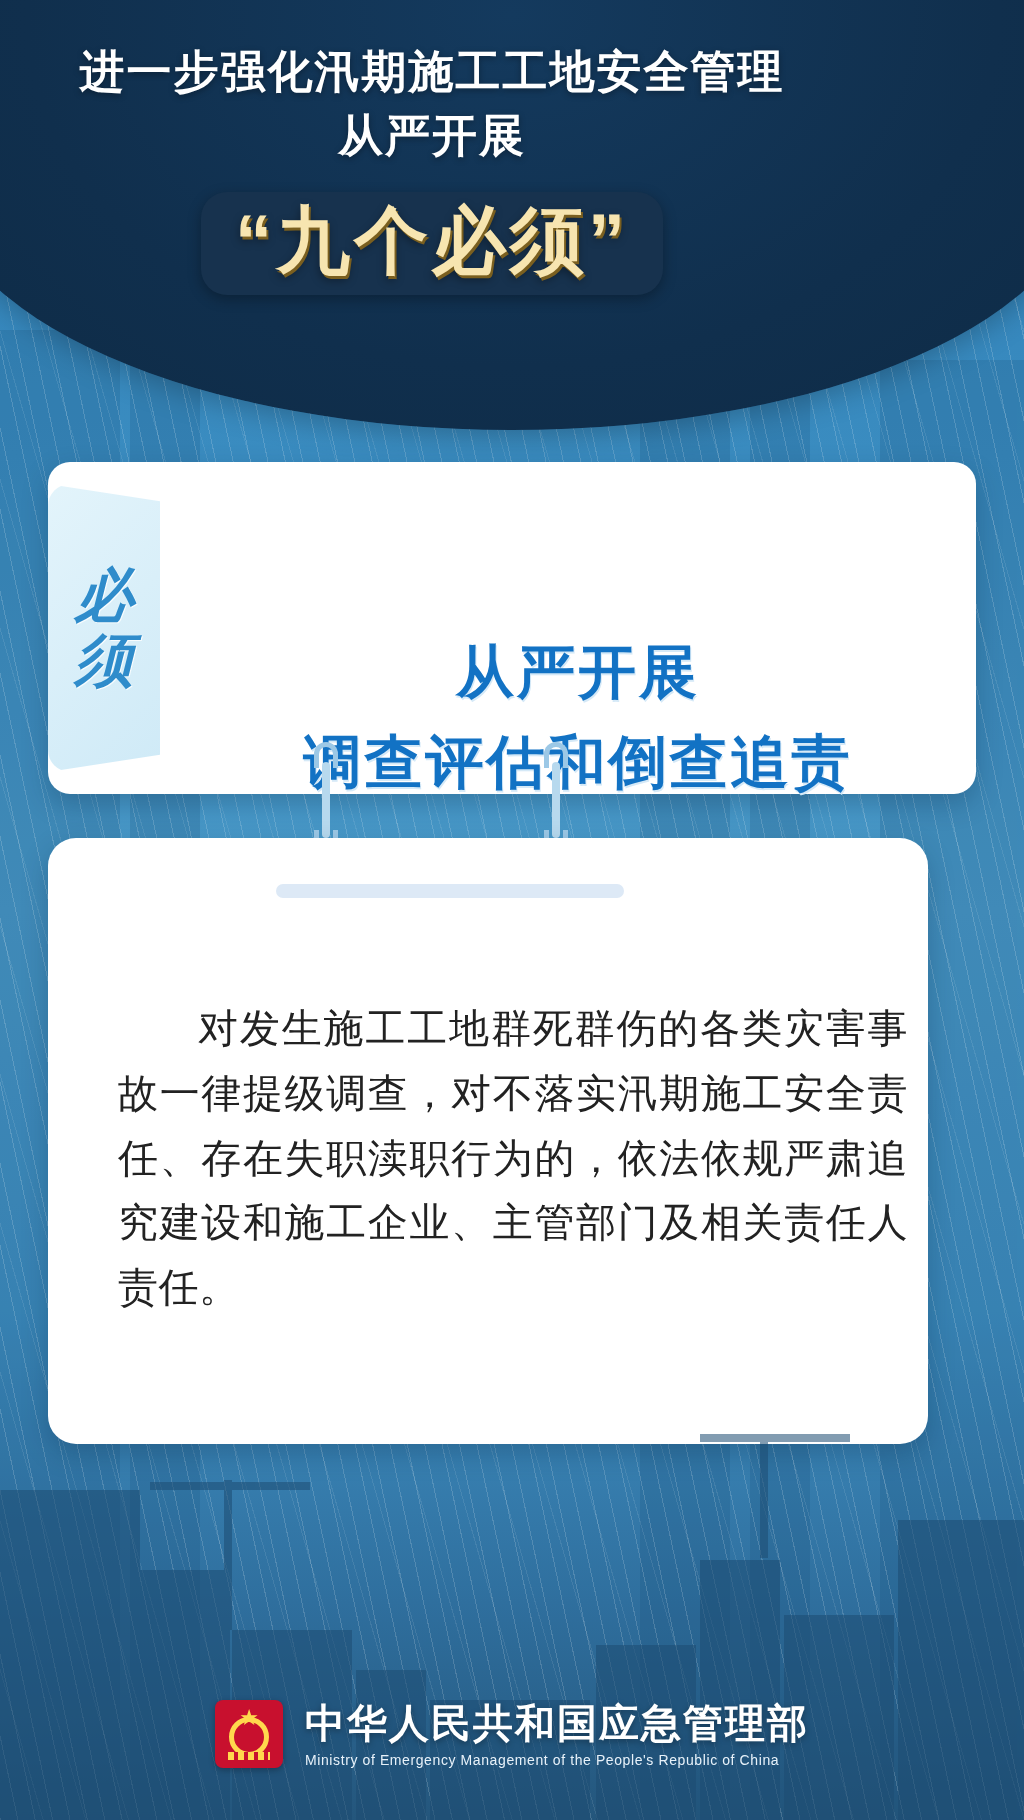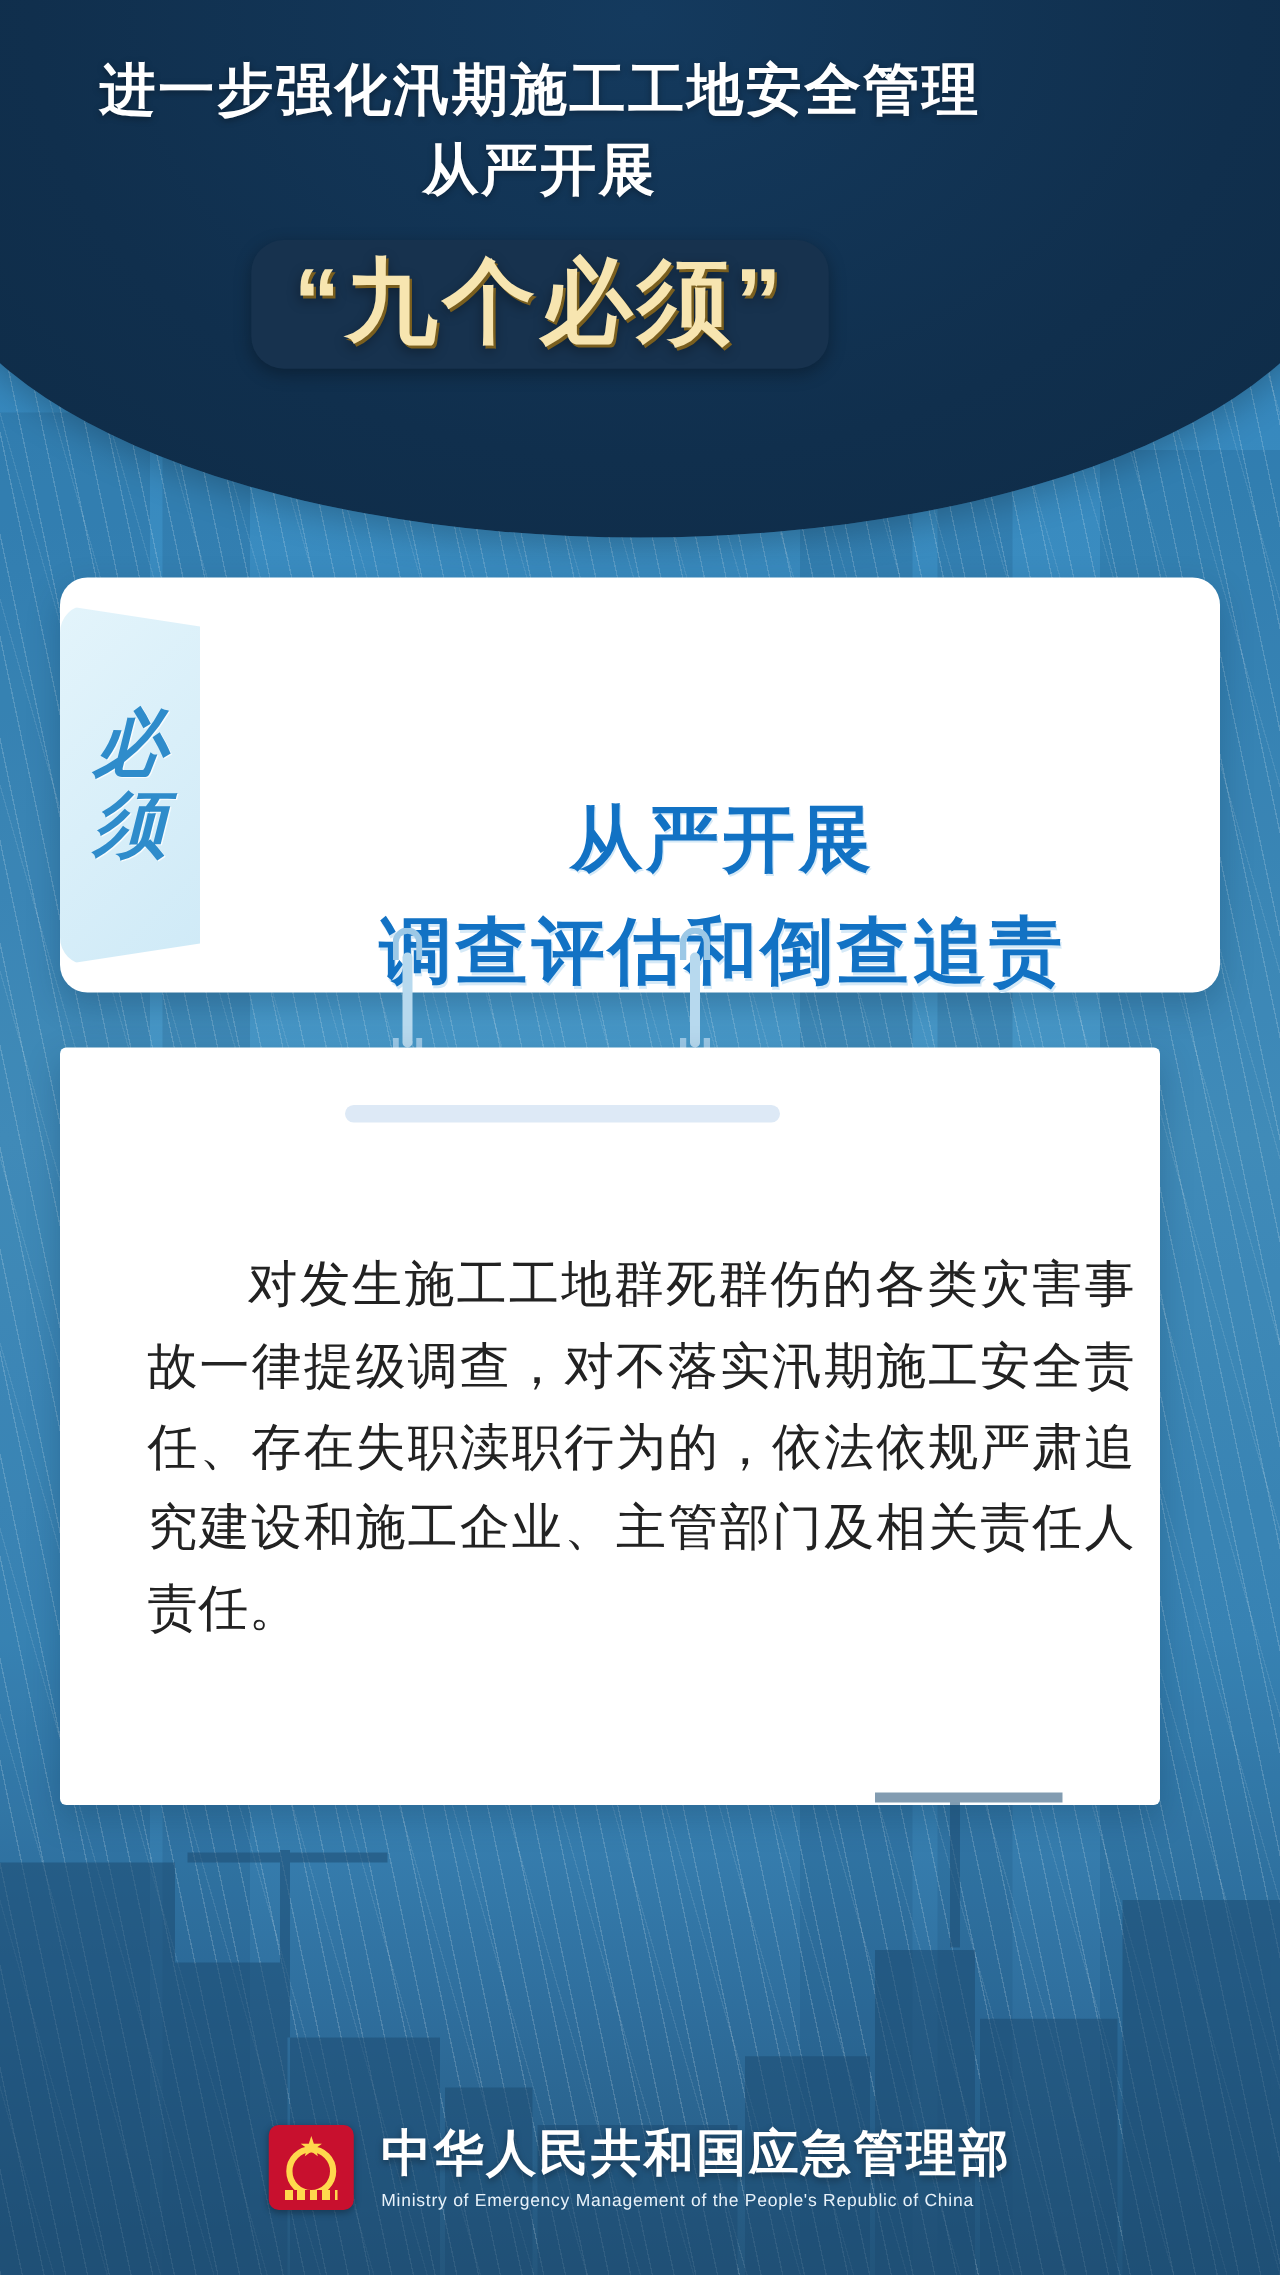--- a/index.html
+++ b/index.html
@@ -195,21 +195,21 @@
   .ring.r2 { left: 496px; }
 
   
   .card-body {
     position: absolute;
     left: 48px;
     top: 838px;
     width: 880px;
     height: 606px;
     background: #ffffff;
-    border-radius: 5px;
+    border-radius: 28px;
     box-shadow: 0 10px 26px rgba(8,40,66,0.25);
   }
   .divider {
     position: absolute;
     left: 228px;
     top: 46px;
     width: 348px;
     height: 14px;
     background: #dde9f6;
     border-radius: 7px;

